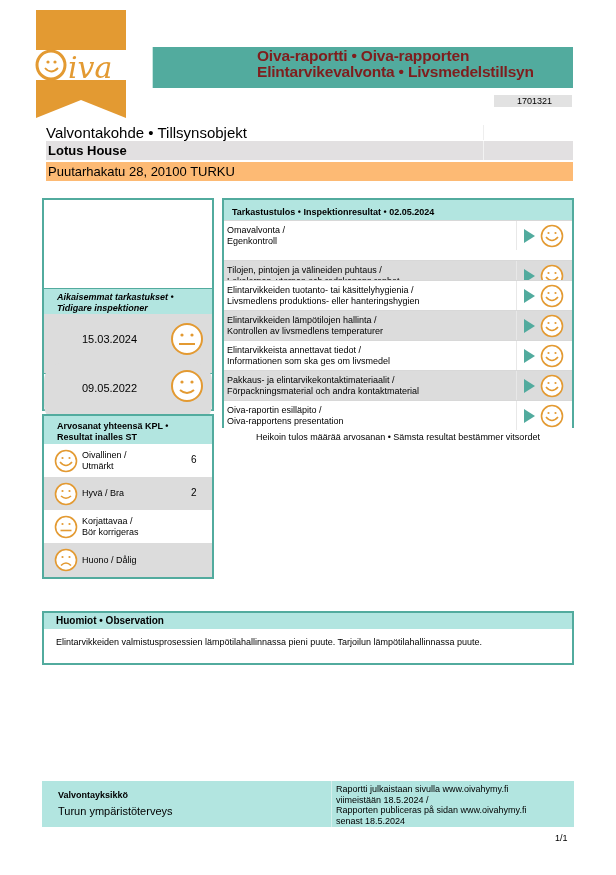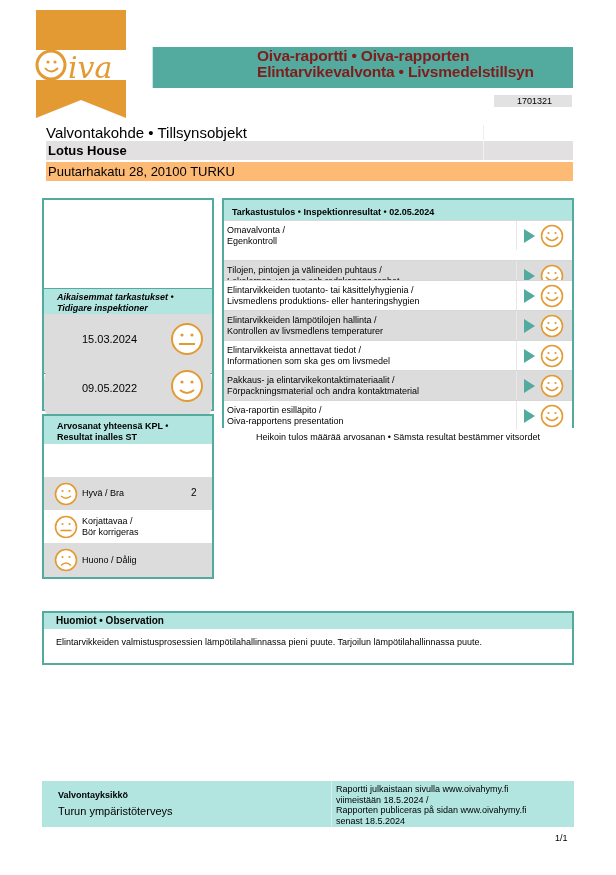--- a/index.html
+++ b/index.html
@@ -106,20 +106,30 @@
       <path d="M10 21 Q17 27 24 21" fill="none" stroke="#e39a32" stroke-width="2"></path>
     </svg>
   </div>
 </div>
 
 <div class="abs panel grades">
   <div class="head">
     <div>Arvosanat yhteensä KPL •</div>
     <div>Resultat inalles ST</div>
   </div>
+  <div class="g-row" style="top:28px;background:#fff">
+    <svg class="smiley" style="left:10px;top:5px" width="24" height="24" viewBox="0 0 24 24">
+      <circle cx="12" cy="12" r="10.5" fill="#fff" stroke="#e39a32" stroke-width="1.6"></circle>
+      <circle cx="8.5" cy="9" r="1.1" fill="#e39a32"></circle>
+        <circle cx="15.5" cy="9" r="1.1" fill="#e39a32"></circle>
+      <path d="M6 13 Q12 20 18 13" fill="none" stroke="#e39a32" stroke-width="1.6"></path>
+    </svg>
+    <span class="t" style="top:6px"><span>Oivallinen /</span><br><span>Utmärkt</span></span>
+    <span class="n">6</span>
+  </div>
   <div class="g-row" style="top:61px;background:#dcdcdc">
     <svg class="smiley" style="left:10px;top:5px" width="24" height="24" viewBox="0 0 24 24">
       <circle cx="12" cy="12" r="10.5" fill="#fff" stroke="#e39a32" stroke-width="1.6"></circle>
       <circle cx="8.5" cy="9" r="1.1" fill="#e39a32"></circle>
         <circle cx="15.5" cy="9" r="1.1" fill="#e39a32"></circle>
       <path d="M7 14 Q12 18.5 17 14" fill="none" stroke="#e39a32" stroke-width="1.6"></path>
     </svg>
     <span class="t" style="top:11px">Hyvä / Bra</span>
     <span class="n">2</span>
   </div>

